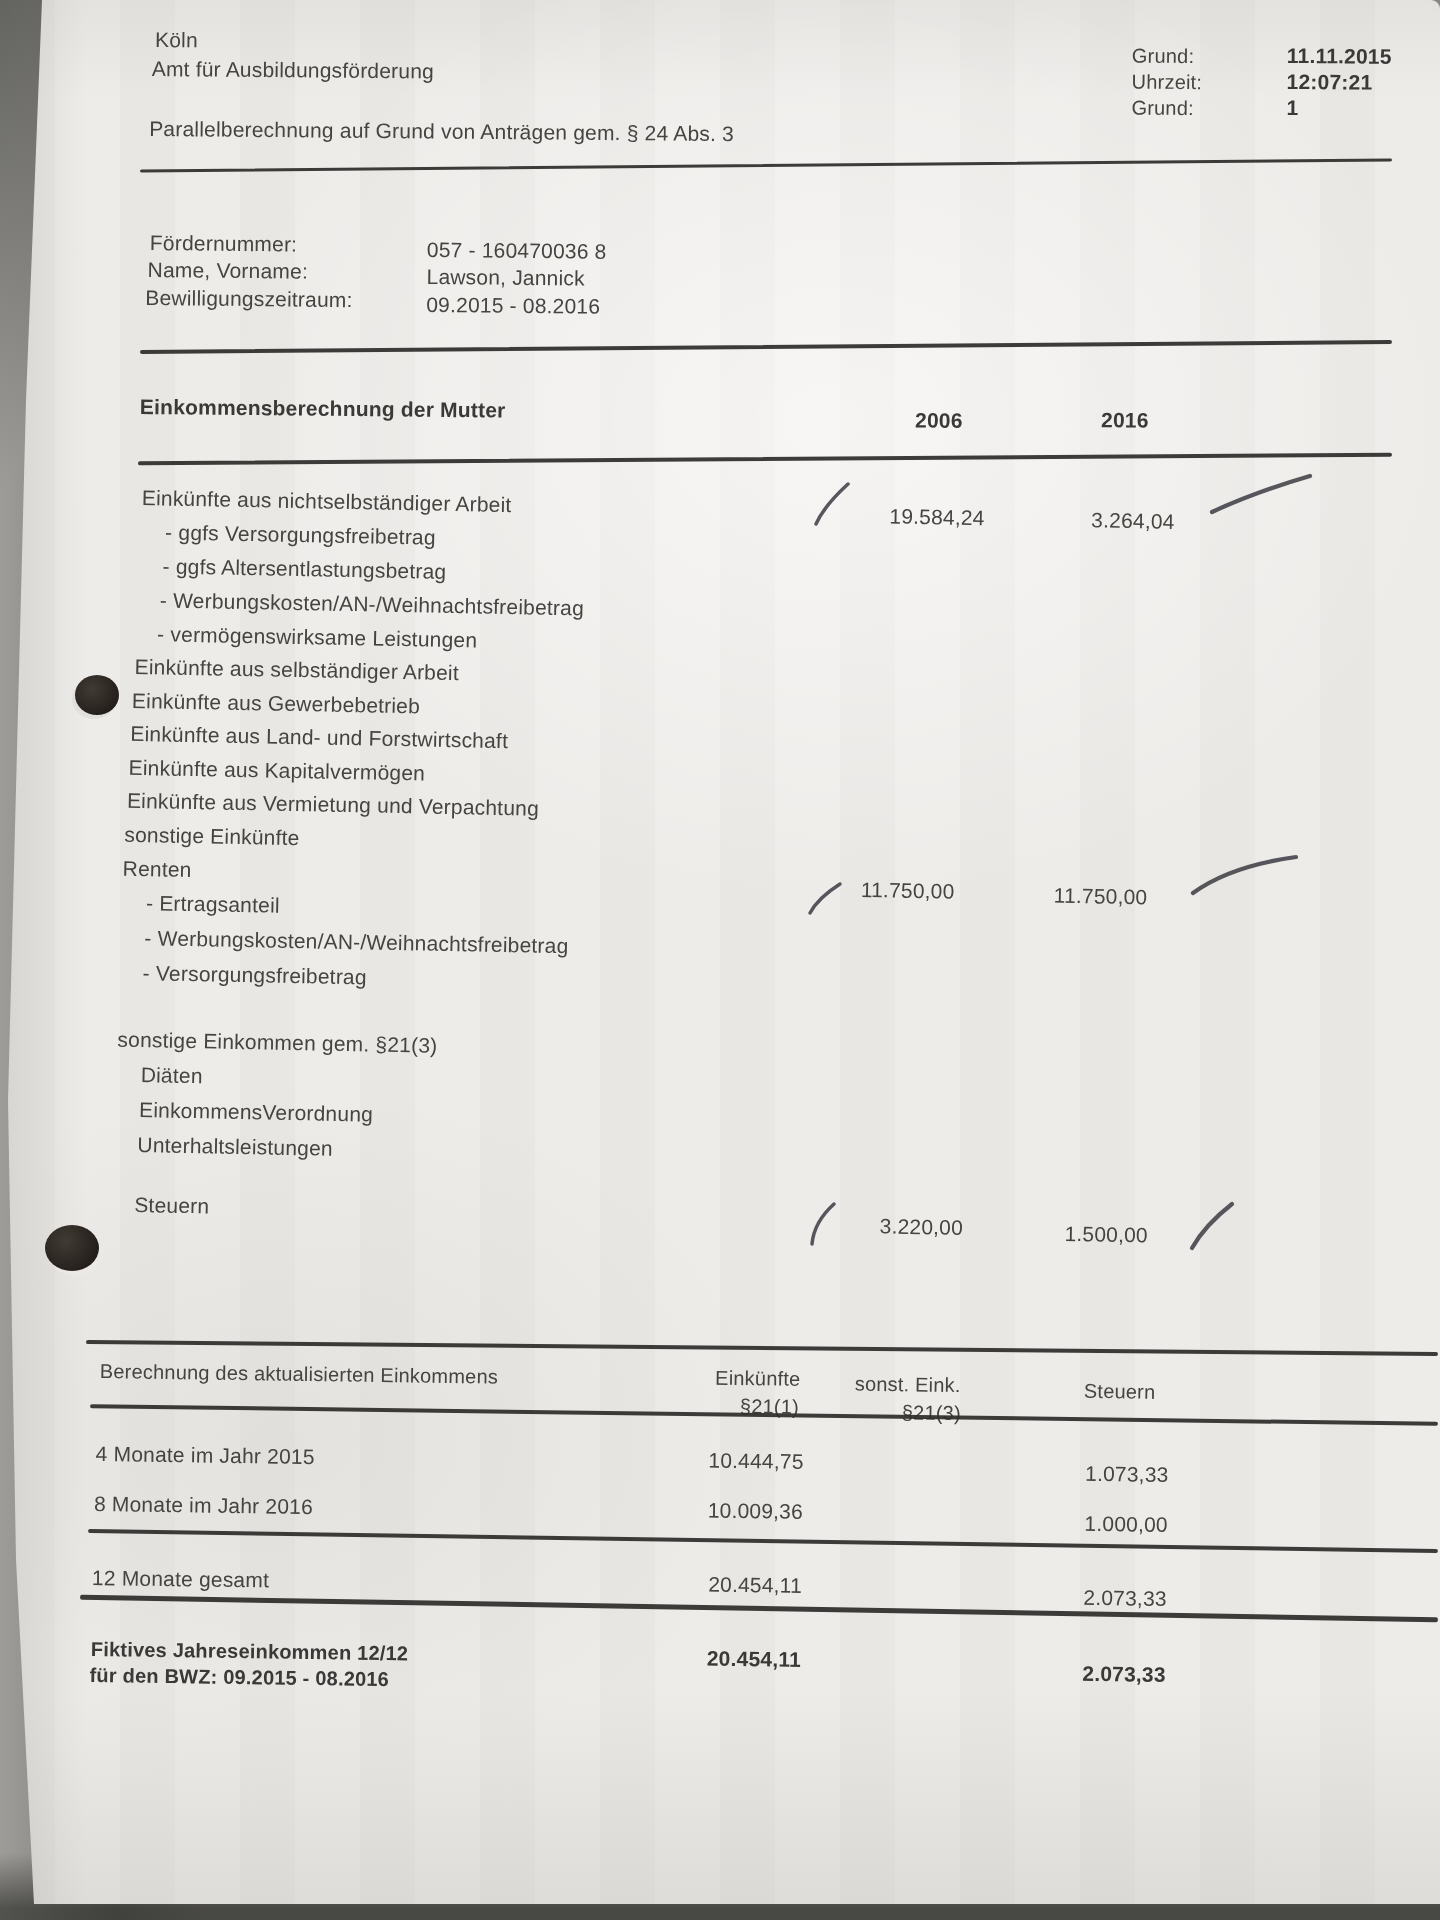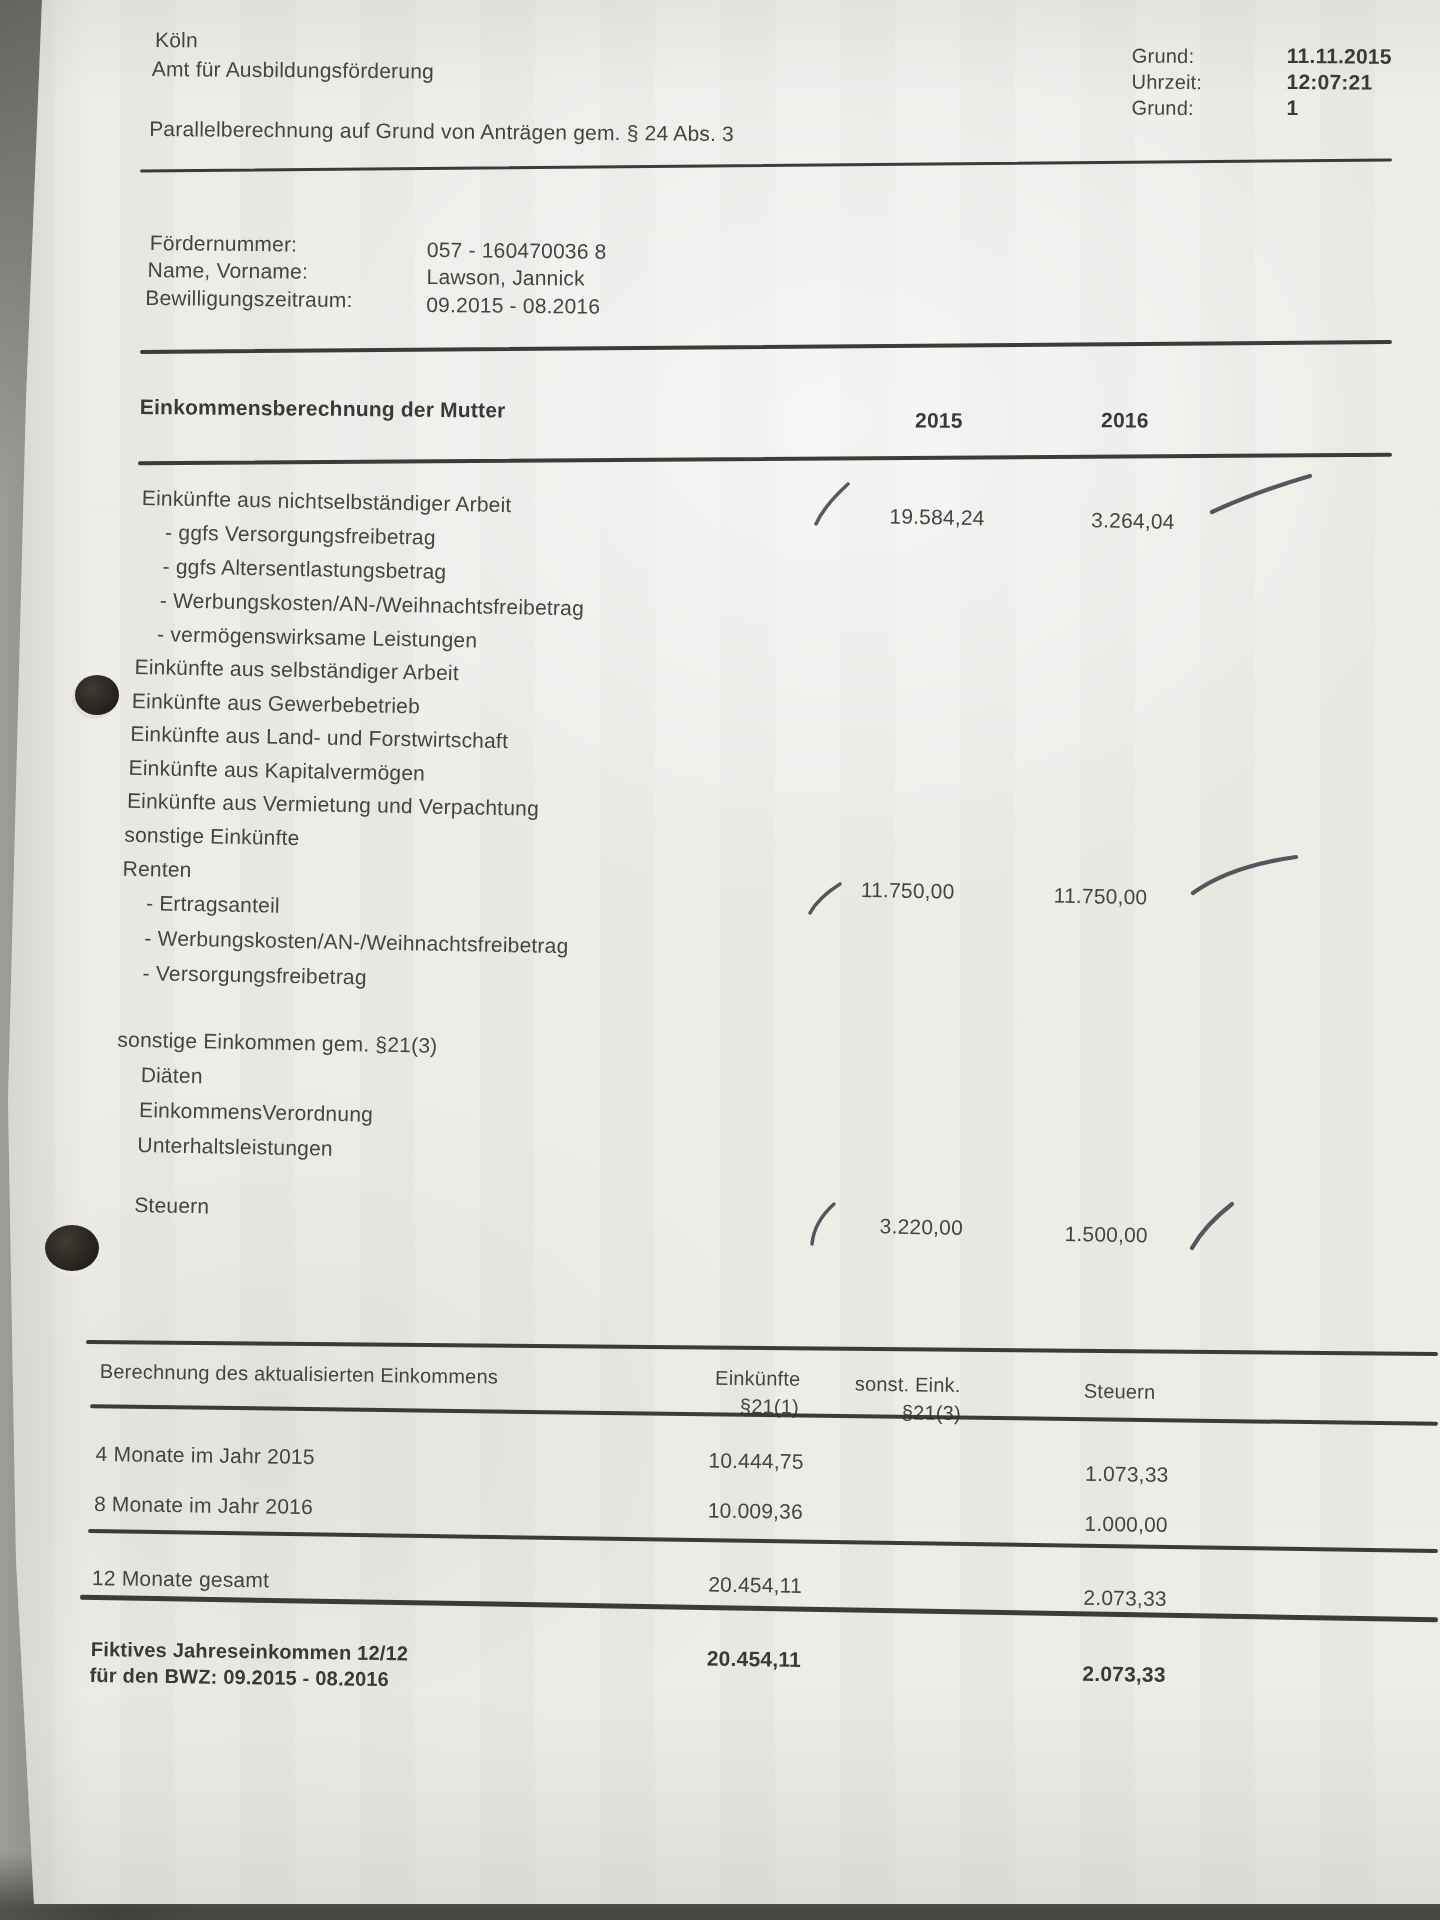--- a/index.html
+++ b/index.html
@@ -15,20 +15,21 @@
   .paper{
     position:absolute;inset:0;
     background-color:#edebe8;
     background-image:
       radial-gradient(ellipse 900px 700px at 58% 22%, rgba(255,255,255,.55), rgba(255,255,255,0) 70%),
       radial-gradient(ellipse 700px 500px at 20% 75%, rgba(210,208,204,.35), rgba(0,0,0,0) 70%),
       linear-gradient(to right, rgba(180,178,174,.35) 0%, rgba(0,0,0,0) 6%),
       linear-gradient(to bottom, rgba(200,198,194,.25) 0%, rgba(0,0,0,0) 5%, rgba(0,0,0,0) 88%, rgba(190,188,184,.35) 100%),
       repeating-linear-gradient(90deg, rgba(120,118,114,.035) 0 55px, rgba(255,255,255,.045) 55px 120px);
     clip-path:polygon(42px 0, 1440px 0, 1440px 1904px, 34px 1904px, 16px 1560px, 8px 1100px, 26px 400px);
+    border-radius:9px;
   }
   .abs{position:absolute;white-space:nowrap;}
   .t{font-size:21px;color:#454441;letter-spacing:.2px;}
   .tm{font-size:20px;color:#454441;letter-spacing:.2px;}
   .b{font-weight:bold;color:#3a3937;}
   .num{text-align:right;}
   .ctr{text-align:center;}
   .rule{position:absolute;background:#2e2d2b;border-radius:2px;opacity:.93;}
   .blk{position:absolute;inset:0;}
   .hd{transform:rotate(.5deg);transform-origin:150px 40px;}
@@ -65,21 +66,21 @@
     <span class="abs t" style="left:150px;top:231px;">Fördernummer:</span>
     <span class="abs t" style="left:148px;top:258px;">Name, Vorname:</span>
     <span class="abs t" style="left:146px;top:286px;">Bewilligungszeitraum:</span>
     <span class="abs t" style="left:427px;top:235px;">057 - 160470036 8</span>
     <span class="abs t" style="left:427px;top:262px;">Lawson, Jannick</span>
     <span class="abs t" style="left:427px;top:290px;">09.2015 - 08.2016</span>
   </div>
 
   <div class="blk ih">
     <span class="abs t b" style="left:140px;top:395px;">Einkommensberechnung der Mutter</span>
-    <span class="abs t b ctr" style="left:903px;top:401px;width:72px;">2015</span>
+    <span class="abs t b ctr" style="left:903px;top:401px;width:72px;">2006</span>
     <span class="abs t b ctr" style="left:1089px;top:399px;width:72px;">2016</span>
   </div>
 
   <div class="blk inc">
     <span class="abs t" style="left:142px;top:486px;">Einkünfte aus nichtselbständiger Arbeit</span>
     <span class="abs t" style="left:166px;top:520px;">- ggfs Versorgungsfreibetrag</span>
     <span class="abs t" style="left:164px;top:554px;">- ggfs Altersentlastungsbetrag</span>
     <span class="abs t" style="left:162px;top:588px;">- Werbungskosten/AN-/Weihnachtsfreibetrag</span>
     <span class="abs t" style="left:160px;top:622px;">- vermögenswirksame Leistungen</span>
     <span class="abs t" style="left:138px;top:655px;">Einkünfte aus selbständiger Arbeit</span>

